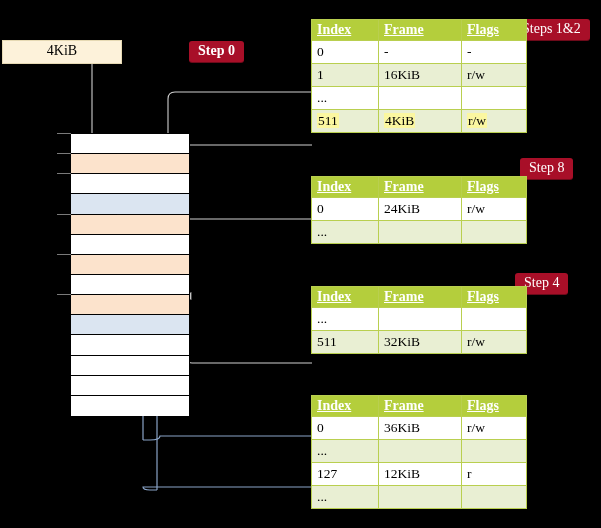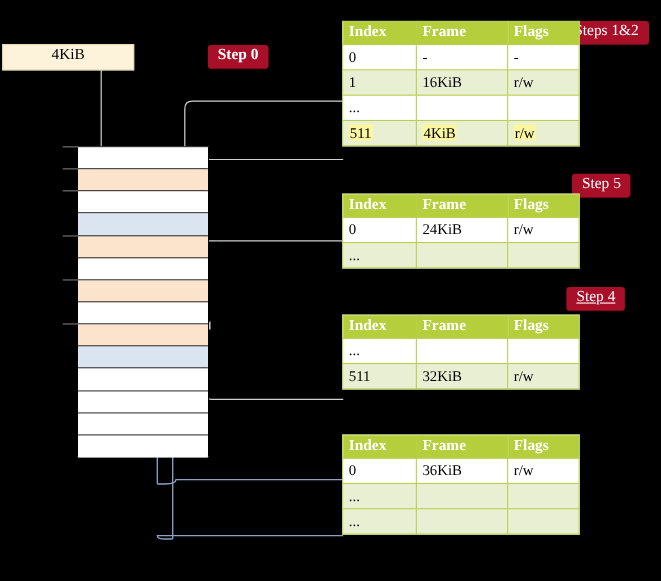--- a/index.html
+++ b/index.html
@@ -18,21 +18,21 @@
          color:#000;font-size:14px;text-align:center;line-height:20px;
          font-family:"Liberation Serif",serif;}
 
   
   .ptable{position:absolute;border-collapse:collapse;
           border:1px solid #b9cf4f;background:#fff;
           font-family:"Liberation Serif",serif;font-size:13.5px;
           table-layout:fixed;}
   .ptable th{background:#b4ce3c;color:#fff;font-weight:bold;
              text-align:left;padding:2px 5px;border:1px solid #b9cf4f;
-             font-size:14px;}
+             font-size:14px;text-decoration:underline;}
   .ptable td{padding:2px 5px;border:1px solid #b9cf4f;color:#000;
              height:18px;background:#fff;}
   .ptable tr.alt td{background:#e9efd3;}
   .ptable td.hl span{background:#fbf7a0;padding:0 1px;}
   .c-idx{width:56px;}
   .c-frm{width:72px;}
   .c-flg{width:54px;}
 
   
   .memcol{position:absolute;border:1px solid #000;background:#fff;box-sizing:border-box;}
@@ -93,23 +93,23 @@
     <span>4KiB</span>
   </div>
 
   <div class="badge" style="left:189px;top:41px;font-weight:bold;">
     <span>Step 0</span>
   </div>
   <div class="badge" style="left:513px;top:19px;">
     <span>Steps 1&amp;2</span>
   </div>
   <div class="badge" style="left:520px;top:158px;">
-    <span>Step 5</span>
-  </div>
-  <div class="badge" style="left:515px;top:261px;text-decoration:underline;">
+    <span>Step 8</span>
+  </div>
+  <div class="badge" style="left:515px;top:273px;">
     <span>Step 4</span>
   </div>
 
   <div class="memcol" id="memcol" style="left:70px;top:133px;width:120px;height:282px;">
       <div class="memrow" style="height: 20.1429px;"></div>
       <div class="memrow peach" style="height: 20.1429px;"></div>
       <div class="memrow" style="height: 20.1429px;"></div>
       <div class="memrow blue" style="height: 20.1429px;"></div>
       <div class="memrow peach" style="height: 20.1429px;"></div>
       <div class="memrow" style="height: 20.1429px;"></div>
@@ -216,20 +216,25 @@
         <tr>
           <td class="c-idx"><span>0</span></td>
           <td class="c-frm"><span>36KiB</span></td>
           <td class="c-flg"><span>r/w</span></td>
         </tr>
         <tr class="alt">
           <td class="c-idx"><span>...</span></td>
           <td class="c-frm"><span></span></td>
           <td class="c-flg"><span></span></td>
         </tr>
+        <tr>
+          <td class="c-idx"><span>127</span></td>
+          <td class="c-frm"><span>12KiB</span></td>
+          <td class="c-flg"><span>r</span></td>
+        </tr>
         <tr class="alt">
           <td class="c-idx"><span>...</span></td>
           <td class="c-frm"><span></span></td>
           <td class="c-flg"><span></span></td>
         </tr>
       </tbody>
     </table>
 
 </div>
 

